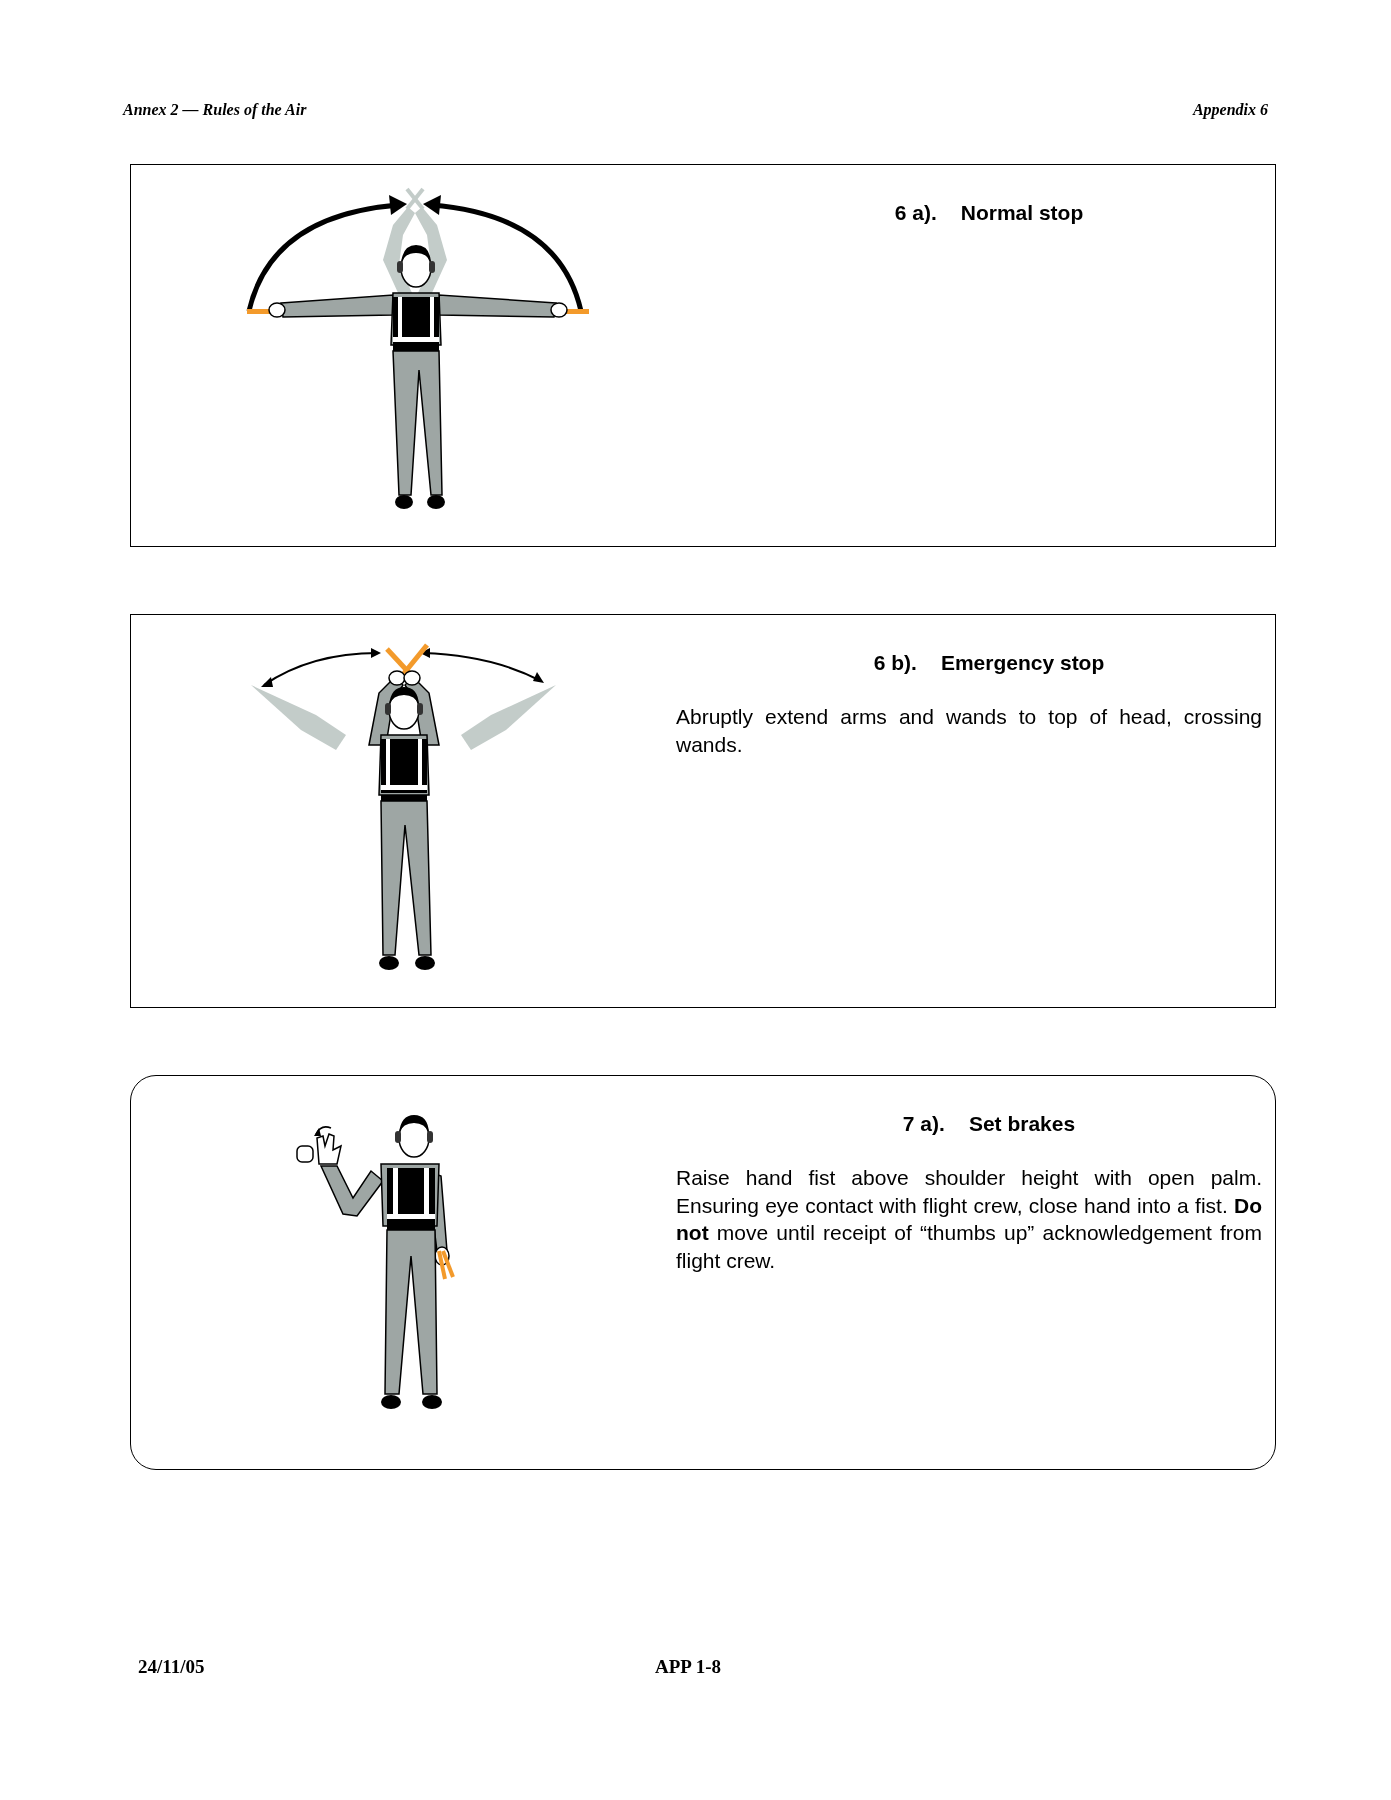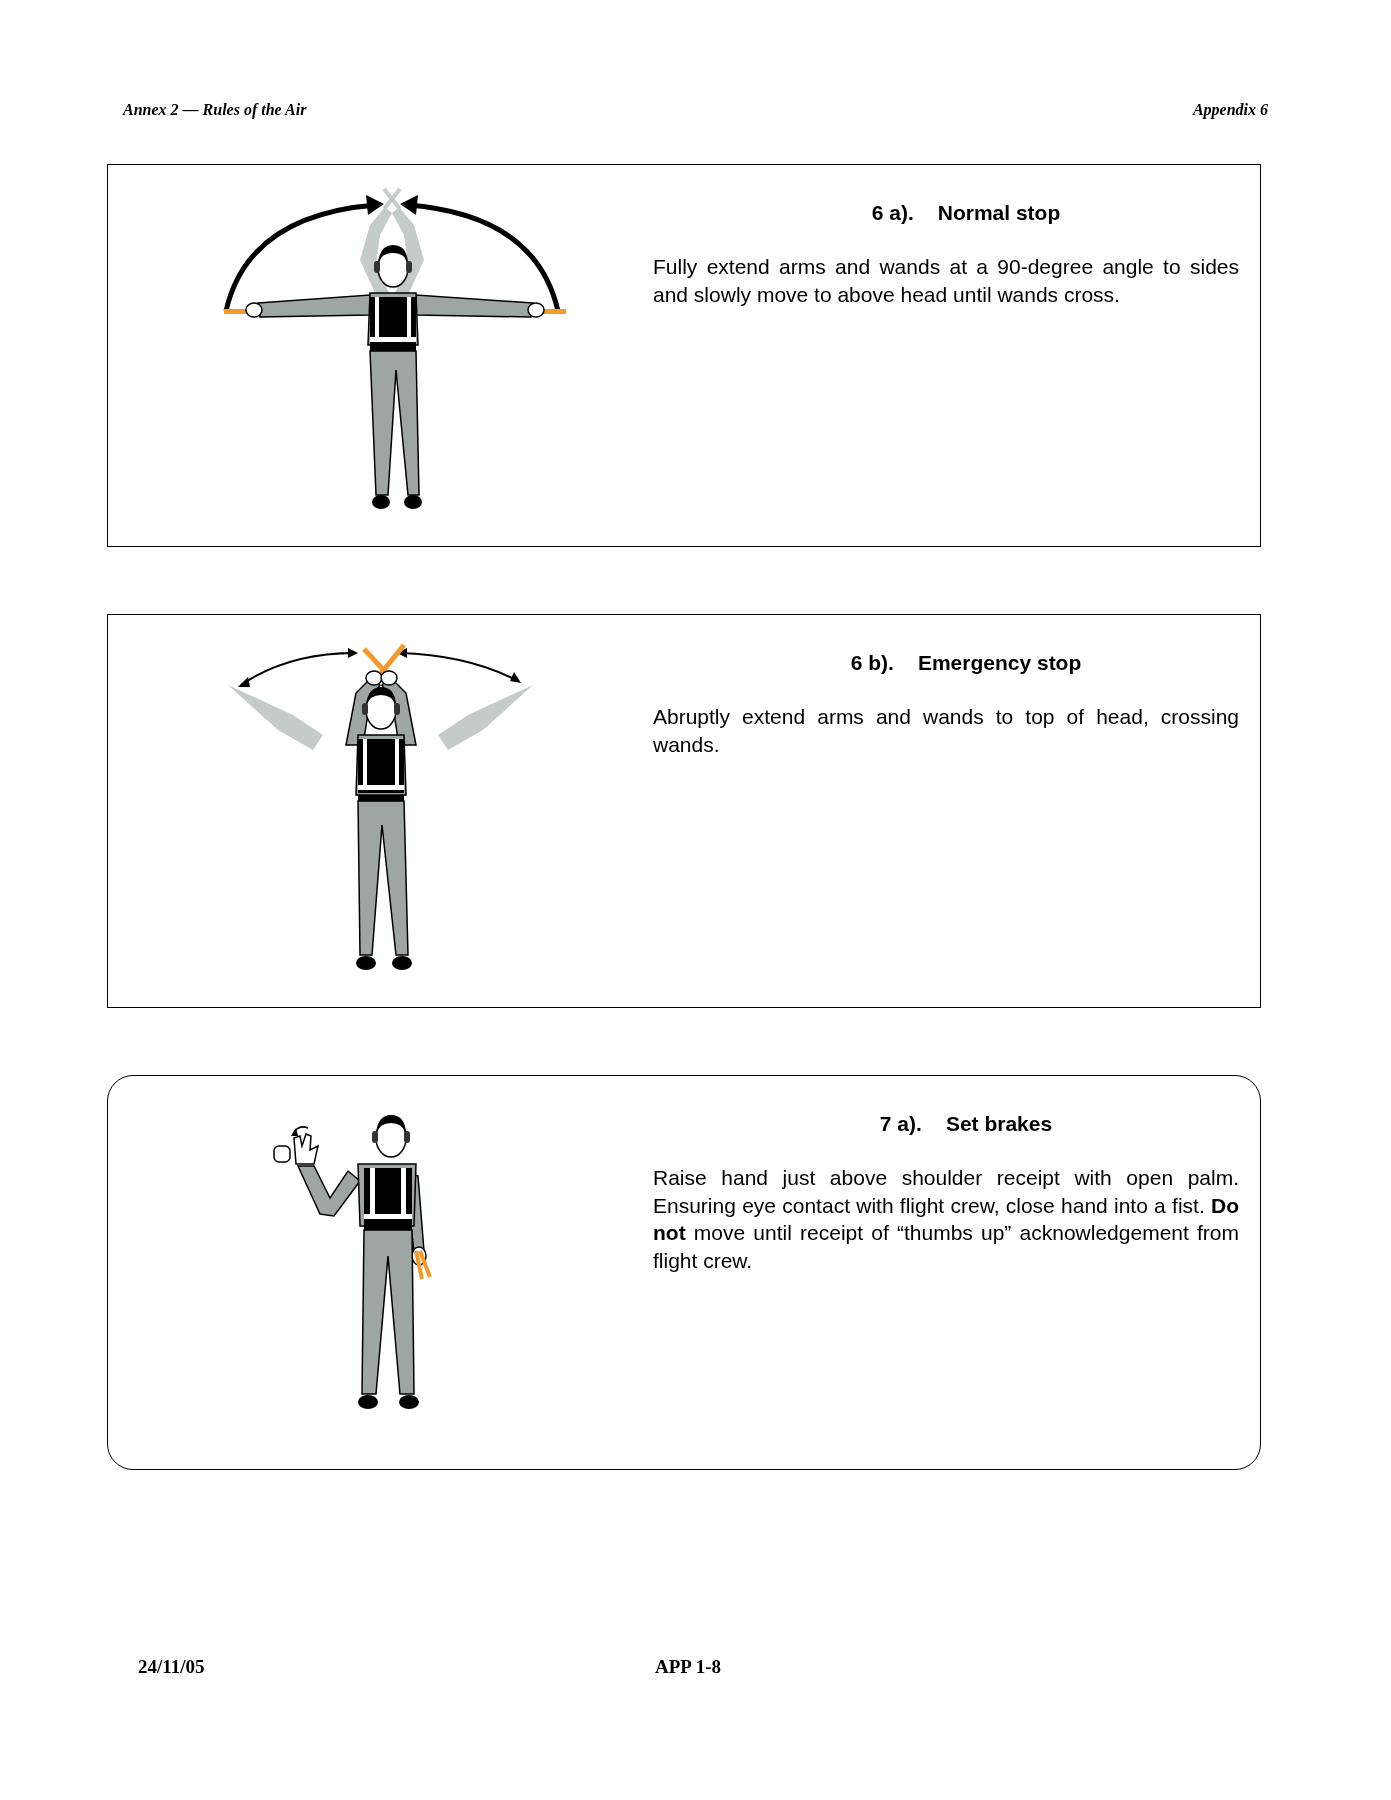--- a/index.html
+++ b/index.html
@@ -3,21 +3,21 @@
 <meta charset="utf-8">
 <style>
   html, body { margin:0; padding:0; background:#fff; }
   body { width:1391px; height:1800px; position:relative; overflow:hidden; }
   .hdr { position:absolute; top:101px; font-family:"Liberation Serif", serif; font-style:italic; font-weight:bold; font-size:16px; color:#000; }
   .hdr.left { left:123px; }
   .hdr.right { right:123px; }
   .ftr { position:absolute; top:1656px; font-family:"Liberation Serif", serif; font-weight:bold; font-size:19px; color:#000; }
   .ftr.left { left:138px; }
   .ftr.center { left:655px; }
-  .panel { position:absolute; left:107px; width:1144px; border:1.3px solid #000; background:#fff;padding-left:8px; }
+  .panel { position:absolute; left:130px; width:1144px; border:1.3px solid #000; background:#fff; }
   .panel .fig { position:absolute; left:0; top:0; width:540px; height:100%; }
   .panel .fig svg { position:absolute; left:0; top:0; }
   .panel .txt { position:absolute; left:545px; width:586px; top:36px; font-family:"Liberation Sans", sans-serif; color:#000; }
   .panel .title { text-align:center; font-weight:bold; font-size:21px; margin-left:40px; }
   .panel .title .num { margin-right:24px; }
   .panel .body { margin-top:28px; font-size:21px; line-height:27.5px; text-align:justify; }
   .panel .body b { font-weight:bold; }
 </style>
 </head>
 <body>
@@ -61,21 +61,20 @@
 
       <path d="M262 186 L308 186 L311 330 L300 330 L288 205 L280 330 L268 330 Z" fill="#9ea6a4" stroke="#000" stroke-width="1.5"></path>
       <ellipse cx="273" cy="337" rx="9" ry="7" fill="#000"></ellipse>
       <ellipse cx="305" cy="337" rx="9" ry="7" fill="#000"></ellipse>
     </svg>
   </div>
   <div class="txt">
     <div class="title">
       <span class="num">6 a).</span><span>Normal stop</span>
     </div>
-    <div class="body">Fully extend arms and wands at a 90-degree angle to sides and slowly move to above head until wands cross.</div>
   </div>
 </div>
 
 <div class="panel" style="top:614px;height:392px;">
   <div class="fig">
     <svg width="540" height="392" viewBox="0 0 540 392">
 
       <path d="M120 70 L185 100 L215 120 L205 135 L170 115 Z" fill="#c3ccc9"></path>
       <path d="M425 70 L360 100 L330 120 L340 135 L375 115 Z" fill="#c3ccc9"></path>
 
@@ -149,18 +148,18 @@
 
       <path d="M256 154 L304 154 L306 318 L292 318 L280 180 L268 318 L254 318 Z" fill="#9ea6a4" stroke="#000" stroke-width="1.5"></path>
       <ellipse cx="260" cy="326" rx="10" ry="7" fill="#000"></ellipse>
       <ellipse cx="301" cy="326" rx="10" ry="7" fill="#000"></ellipse>
     </svg>
   </div>
   <div class="txt">
     <div class="title">
       <span class="num">7 a).</span><span>Set brakes</span>
     </div>
-    <div class="body"><span>Raise hand just above shoulder receipt with open palm. Ensuring eye contact with flight crew, close hand into a fist. </span><b>Do not</b><span> move until receipt of “thumbs up” acknowledgement from flight crew.</span></div>
+    <div class="body"><span>Raise hand fist above shoulder height with open palm. Ensuring eye contact with flight crew, close hand into a fist. </span><b>Do not</b><span> move until receipt of “thumbs up” acknowledgement from flight crew.</span></div>
   </div>
 </div>
 
 <div class="ftr left">24/11/05</div>
 <div class="ftr center">APP 1-8</div>
 
 </body></html>

